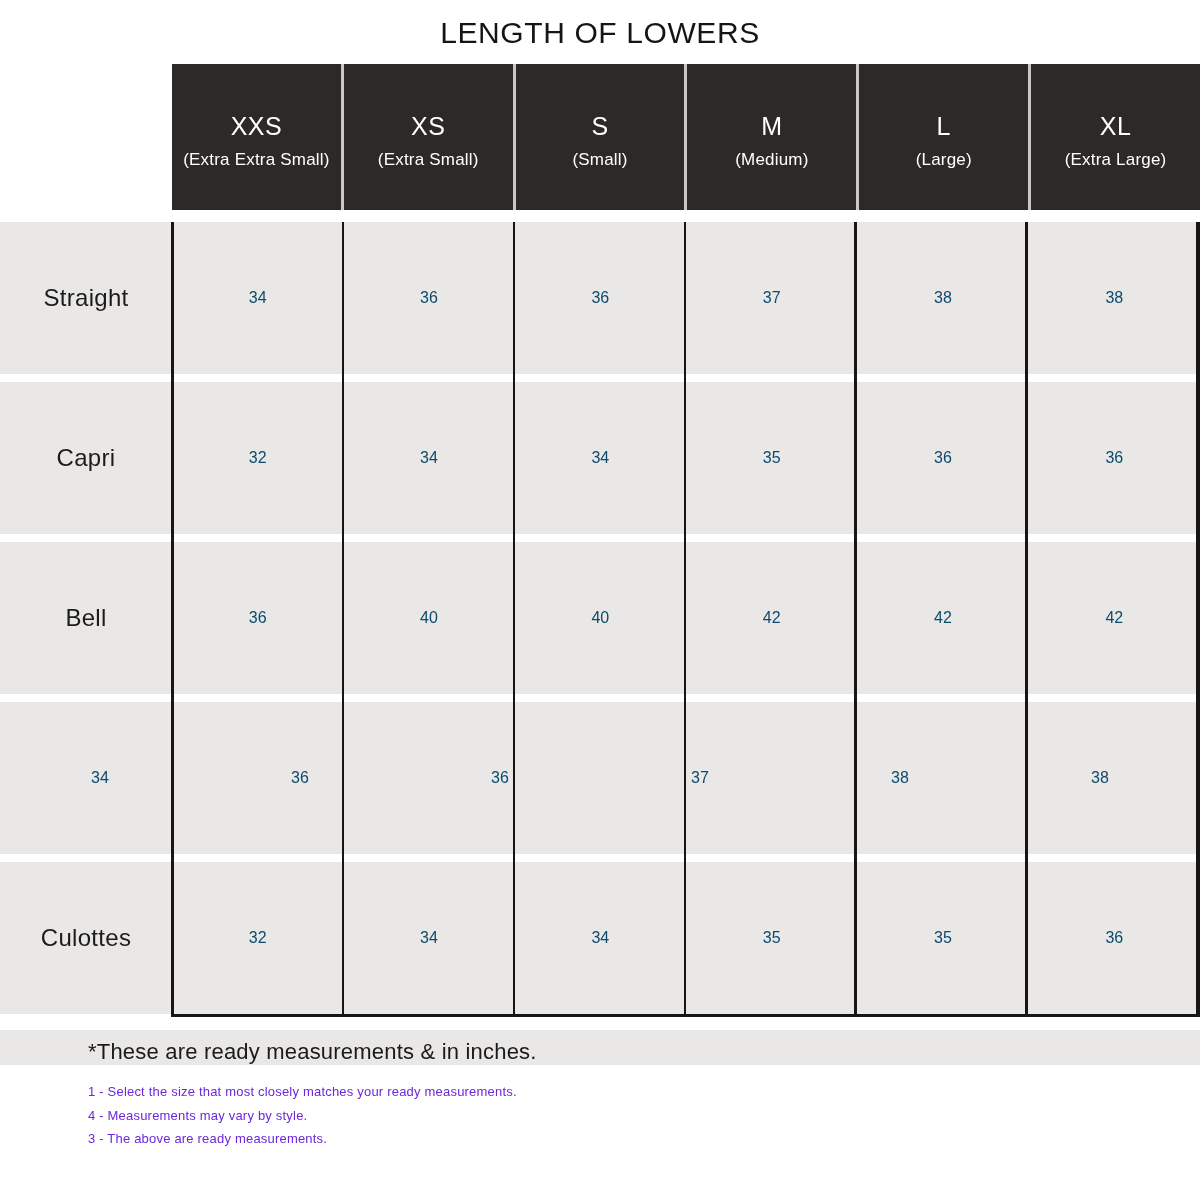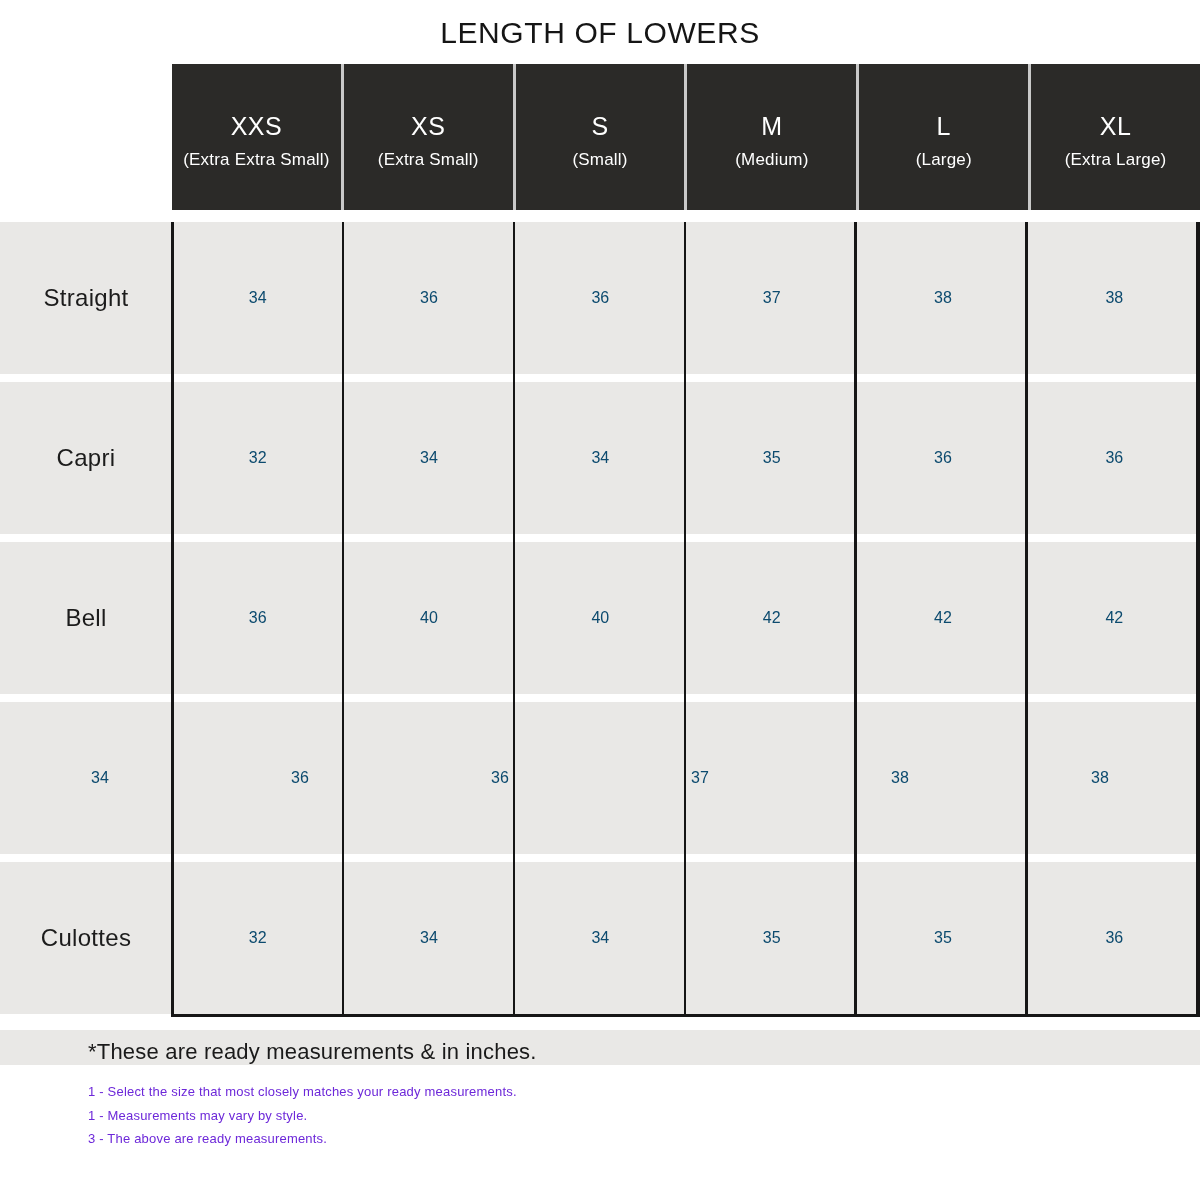--- a/index.html
+++ b/index.html
@@ -190,17 +190,17 @@
       </div>
   </div>
 
   <div class="footnote-band">
     <span>*These are ready measurements &amp; in inches.</span>
   </div>
 
   <div class="note-block">
     <div id="note-items">
         <div class="note-item">1 - Select the size that most closely matches your ready measurements.</div>
-        <div class="note-item">1 - Measurements may vary by style.</div>
+        <div class="note-item">4 - Measurements may vary by style.</div>
         <div class="note-item">3 - The above are ready measurements.</div>
       </div>
   </div>
 </div>
 
 </body></html>

